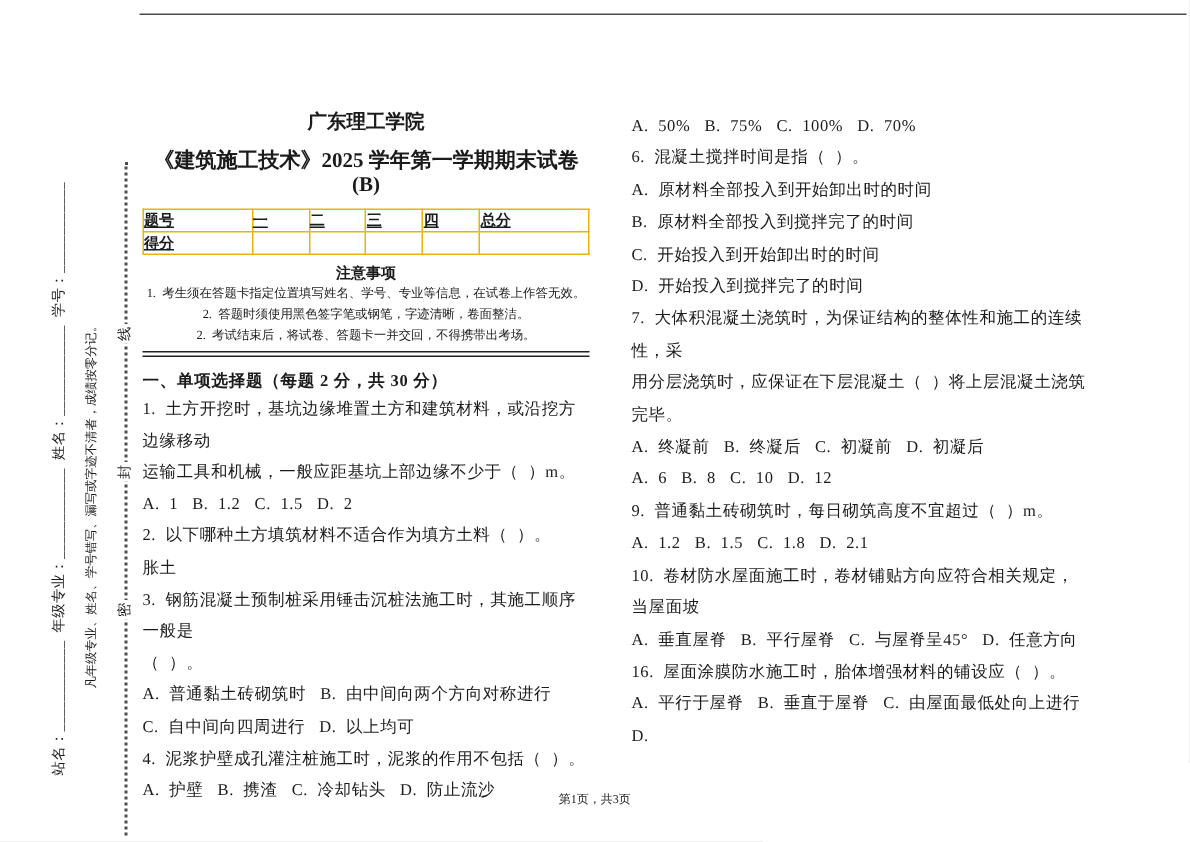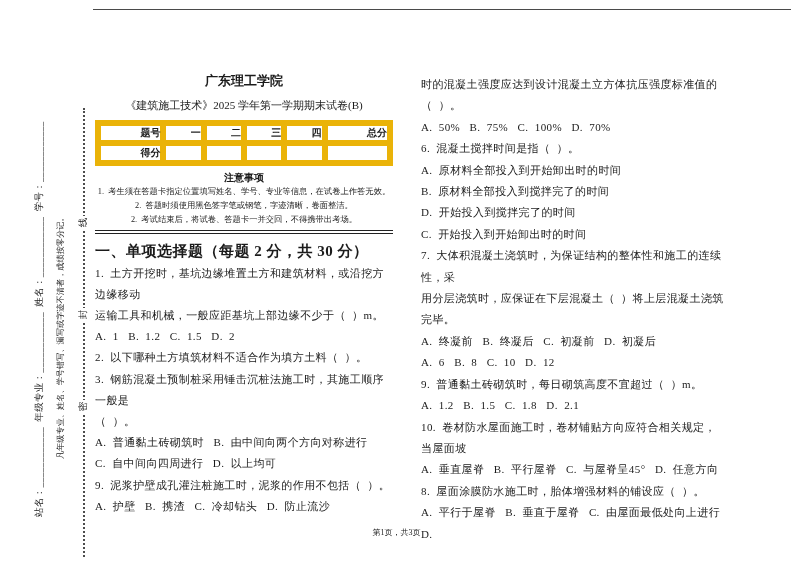--- a/index.html
+++ b/index.html
@@ -17,33 +17,33 @@
   .seal-warning { left:55px; top:459px; width:275px; font-size:8.2px; }
   .seal-rule { position:absolute; left:83px; top:108px; height:449px; width:0; border-left:2px dotted #4c4c4c; }
   .seal-char { position:absolute; left:77px; width:13px; text-align:center; font-size:9.5px;
                background:#fff; z-index:2; transform:rotate(-90deg); padding:2px 0; }
 
   
   .col-left  { position:absolute; left:95px;  top:72px; width:298px; }
   .col-right { position:absolute; left:421px; top:70px; width:303px; }
 
   .school-title { text-align:center; font-weight:bold; font-size:13px; }
-  .paper-title  { text-align:center; font-weight:normal; font-size:11px; margin-top:8px; }
+  .paper-title  { text-align:center; font-weight:bold; font-size:14px; margin-top:8px; }
 
   table.score { width:100%; border-collapse:collapse; margin-top:7px; font-size:10px; }
-  table.score td { border:6px solid #eab308; height:13px; text-align:right; vertical-align:middle; padding:0; }
+  table.score td { border:1px solid #eab308; height:13px; text-align:left; vertical-align:middle; padding:0;text-decoration:underline; }
   table.score td.th { font-weight:bold; }
 
   .notice { margin-top:5px;text-align:center; }
   .notice-title { font-weight:bold; font-size:10px; }
   .notice-items div { font-size:8.3px; line-height:14px; white-space:pre-wrap; }
 
   .double-rule { margin-top:3px; height:3.5px; border-top:1.4px solid #222; border-bottom:1.4px solid #222; }
 
-  .section-title { font-weight:bold; font-size:15px; margin:8px 0 2px; letter-spacing:0.5px; }
+  .section-title { font-weight:bold; font-size:11px; margin:8px 0 2px; letter-spacing:0.5px; }
 
   .qlines div { font-size:11px; line-height:21.2px; white-space:pre-wrap; letter-spacing:0.4px; }
   .col-right .qlines { padding-top:4px; }
   .col-right .qlines div { line-height:21.4px; }
 
   .footer { position:absolute; left:0; right:0; top:527px; text-align:center; font-size:8px; }
 </style>
 </head>
 <body>
 
@@ -94,45 +94,45 @@
 
     <div class="double-rule"></div>
 
     <div class="section-title">一、单项选择题（每题 2 分，共 30 分）</div>
 
     <div class="qlines">
         <div>1.  土方开挖时，基坑边缘堆置土方和建筑材料，或沿挖方边缘移动</div>
         <div>运输工具和机械，一般应距基坑上部边缘不少于（  ）m。</div>
         <div>A.  1   B.  1.2   C.  1.5   D.  2</div>
         <div>2.  以下哪种土方填筑材料不适合作为填方土料（  ）。</div>
+        <div>胀土</div>
         <div>3.  钢筋混凝土预制桩采用锤击沉桩法施工时，其施工顺序一般是</div>
         <div>（  ）。</div>
         <div>A.  普通黏土砖砌筑时   B.  由中间向两个方向对称进行</div>
         <div>C.  自中间向四周进行   D.  以上均可</div>
-        <div>9.  泥浆护壁成孔灌注桩施工时，泥浆的作用不包括（  ）。</div>
+        <div>4.  泥浆护壁成孔灌注桩施工时，泥浆的作用不包括（  ）。</div>
         <div>A.  护壁   B.  携渣   C.  冷却钻头   D.  防止流沙</div>
       </div>
   </div>
 
   <div class="col-right">
     <div class="qlines">
-        <div>时的混凝土强度应达到设计混凝土立方体抗压强度标准值的（  ）。</div>
         <div>A.  50%   B.  75%   C.  100%   D.  70%</div>
         <div>6.  混凝土搅拌时间是指（  ）。</div>
         <div>A.  原材料全部投入到开始卸出时的时间</div>
         <div>B.  原材料全部投入到搅拌完了的时间</div>
+        <div>C.  开始投入到开始卸出时的时间</div>
         <div>D.  开始投入到搅拌完了的时间</div>
-        <div>C.  开始投入到开始卸出时的时间</div>
         <div>7.  大体积混凝土浇筑时，为保证结构的整体性和施工的连续性，采</div>
         <div>用分层浇筑时，应保证在下层混凝土（  ）将上层混凝土浇筑完毕。</div>
         <div>A.  终凝前   B.  终凝后   C.  初凝前   D.  初凝后</div>
         <div>A.  6   B.  8   C.  10   D.  12</div>
         <div>9.  普通黏土砖砌筑时，每日砌筑高度不宜超过（  ）m。</div>
         <div>A.  1.2   B.  1.5   C.  1.8   D.  2.1</div>
         <div>10.  卷材防水屋面施工时，卷材铺贴方向应符合相关规定，当屋面坡</div>
         <div>A.  垂直屋脊   B.  平行屋脊   C.  与屋脊呈45°   D.  任意方向</div>
-        <div>8.  屋面涂膜防水施工时，胎体增强材料的铺设应（  ）。</div>
+        <div>16.  屋面涂膜防水施工时，胎体增强材料的铺设应（  ）。</div>
         <div>A.  平行于屋脊   B.  垂直于屋脊   C.  由屋面最低处向上进行   D.</div>
       </div>
   </div>
 
   <div class="footer">第1页，共3页</div>
 </div>
 
 </body></html>

